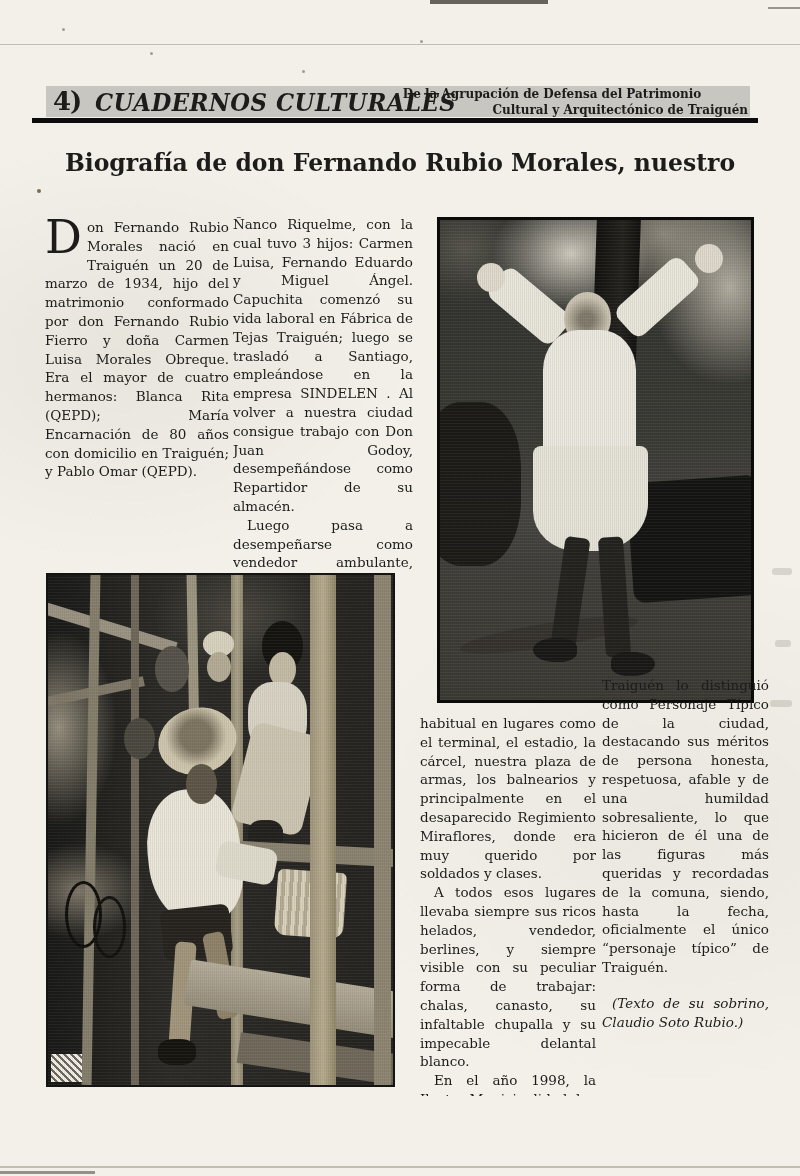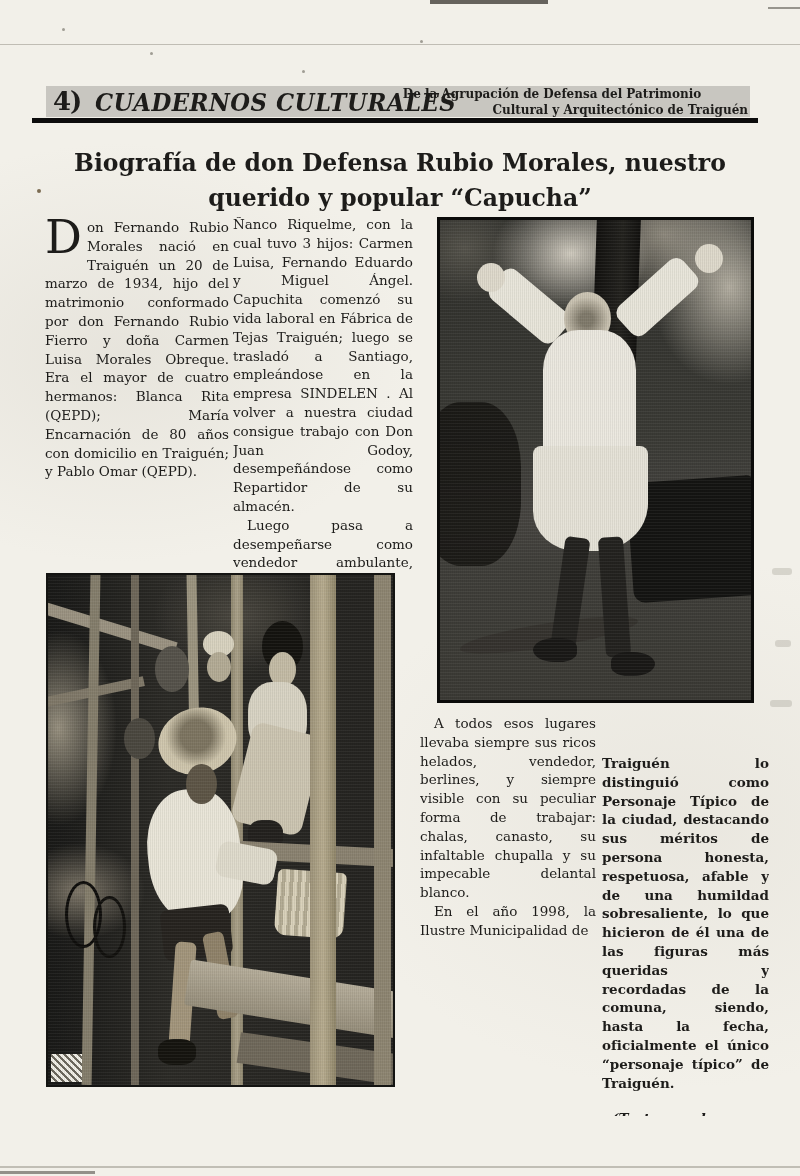--- a/index.html
+++ b/index.html
@@ -30,21 +30,21 @@
   
   .title{left:60px;top:146px;width:680px;text-align:center;font-weight:bold;font-size:23.5px;line-height:35px;}
   .title span{display:block;}
   
   .col{position:absolute;text-align:justify;font-size:13.5px;line-height:18.8px;overflow:hidden;}
   .col p{margin:0;}
   .col p.ind{text-indent:14px;}
   .col1{left:45px;top:218px;width:184px;height:352px;}
   .col2{left:233px;top:215px;width:180px;height:356px;}
   .col3{left:420px;top:714px;width:176px;height:382px;}
-  .col4{left:602px;top:754px;width:167px;height:362px;font-weight:bold;}
+  .col4{left:602px;top:676px;width:167px;height:362px;}
   .dropcap{float:left;font-size:46px;line-height:37px;padding:1px 5px 0 0;}
   .credit{font-style:italic;margin-top:17px !important;text-indent:10px;}
   
   .photo{position:absolute;overflow:hidden;box-sizing:border-box;}
   .photo *{position:absolute;}
   .grain{left:0;top:0;right:0;bottom:0;
     background-image:
       repeating-linear-gradient(0deg, rgba(255,255,255,.05) 0 1px, rgba(0,0,0,0) 1px 3px),
       repeating-linear-gradient(90deg, rgba(0,0,0,.06) 0 1px, rgba(0,0,0,0) 1px 2px);}
   
@@ -138,22 +138,21 @@
   <div class="abs band"></div>
   <div class="abs pageno">4)</div>
   <div class="abs masthead">CUADERNOS CULTURALES</div>
   <div class="abs org">
     <span style="display:block;">De la Agrupación de Defensa del Patrimonio</span>
     <span style="display:block;text-align:right;">Cultural y Arquitectónico de Traiguén</span>
   </div>
   <div class="abs rule"></div>
 
   <div class="abs title">
-    <span>Biografía de don Defensa Rubio Morales, nuestro</span>
-    <span>querido y popular “Capucha”</span>
+    <span>Biografía de don Fernando Rubio Morales, nuestro</span>
   </div>
 
   <div class="col col1">
     <p><span class="dropcap">D</span><span>on Fernando Rubio Morales nació en Traiguén un 20 de marzo de 1934, hijo del matrimonio conformado por don Fernando Rubio Fierro y doña Carmen Luisa Morales Obreque. Era el mayor de cuatro hermanos: Blanca Rita (QEPD); María Encarnación de 80 años con domicilio en Traiguén; y Pablo Omar (QEPD).</span></p>
   </div>
 
   <div class="col col2">
     <p>Ñanco Riquelme, con la cual tuvo 3 hijos: Carmen Luisa, Fernando Eduardo y Miguel Ángel. Capuchita comenzó su vida laboral en Fábrica de Tejas Traiguén; luego se trasladó a Santiago, empleándose en la empresa SINDELEN . Al volver a nuestra ciudad consigue trabajo con Don Juan Godoy, desempeñándose como Repartidor de su almacén.</p>
     <p class="ind">Luego pasa a desempeñarse como vendedor ambulante, transformándose su figura en</p>
   </div>
@@ -210,20 +209,21 @@
     <div class="l-basket"></div>
     <div class="l-bench"></div>
     <div class="l-bench2"></div>
     <div class="l-post5"></div>
     <div class="l-post6"></div>
     <div class="l-patch"></div>
     <div class="grain"></div>
   </div>
 
   <div class="col col3">
+    <p>habitual en lugares como el terminal, el estadio, la cárcel, nuestra plaza de armas, los balnearios y principalmente en el desaparecido Regimiento Miraflores, donde era muy querido por soldados y clases.</p>
     <p class="ind">A todos esos lugares llevaba siempre sus ricos helados, vendedor, berlines, y siempre visible con su peculiar forma de trabajar: chalas, canasto, su infaltable chupalla y su impecable delantal blanco.</p>
     <p class="ind">En el año 1998, la Ilustre Municipalidad de</p>
   </div>
 
   <div class="col col4">
     <p>Traiguén lo distinguió como Personaje Típico de la ciudad, destacando sus méritos de persona honesta, respetuosa, afable y de una humildad sobresaliente, lo que hicieron de él una de las figuras más queridas y recordadas de la comuna, siendo, hasta la fecha, oficialmente el único “personaje típico” de Traiguén.</p>
     <p class="credit">(Texto de su sobrino, Claudio Soto Rubio.)</p>
   </div>
 
 </div>

